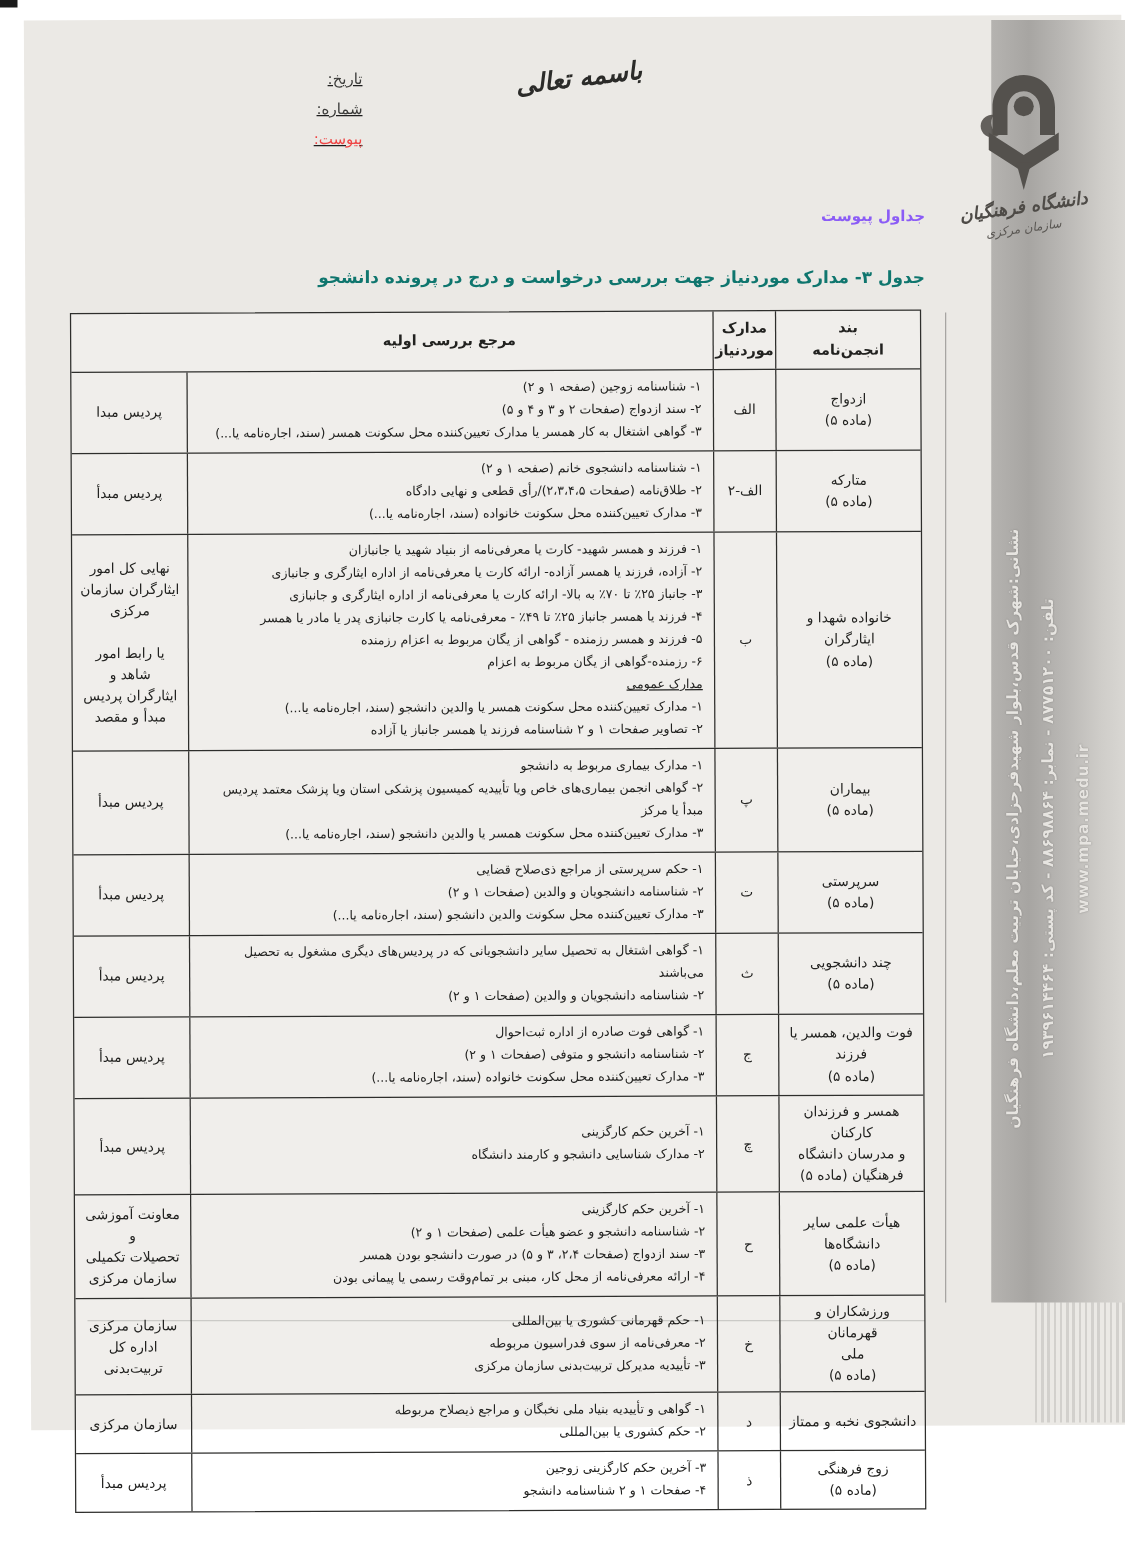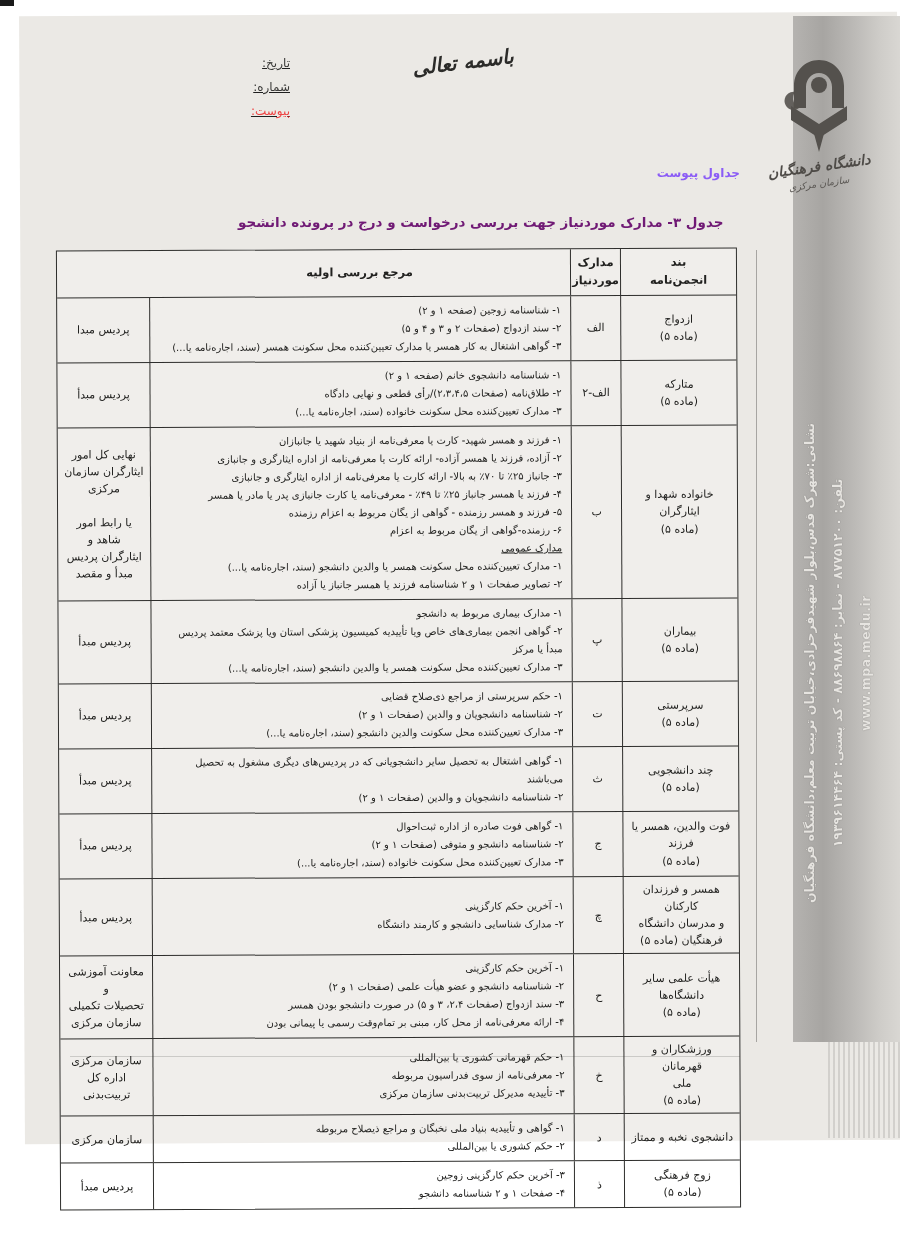--- a/index.html
+++ b/index.html
@@ -42,22 +42,22 @@
   .logo-subtitle{
     font-size:9.5px;font-style:italic;color:#5a5753;direction:rtl;
     transform:rotate(-8deg);margin-top:4px;
   }
 
   .section-title{
     position:absolute;left:540px;top:166px;width:200px;text-align:right;direction:rtl;
     font-size:12px;font-weight:bold;color:#8b5cf6;
   }
   .table-title{
-    position:absolute;left:238px;top:214px;width:502px;text-align:left;direction:rtl;
-    font-size:13.5px;font-weight:bold;color:#701a75;
+    position:absolute;left:238px;top:214px;width:502px;text-align:right;direction:rtl;
+    font-size:13.5px;font-weight:bold;color:#0f766e;
   }
 
   .doc-table{
     position:absolute;left:58px;top:249px;width:679px;direction:rtl;
     border:1.4px solid #2e2e2c;background:rgba(255,255,255,0.25);
     transform:rotate(-0.25deg);
   }
   .doc-table > div + div{border-top:1px solid #2e2e2c;}
   .trow{display:grid;grid-template-columns:116px 50px 1fr 92px;}
   .cell{

